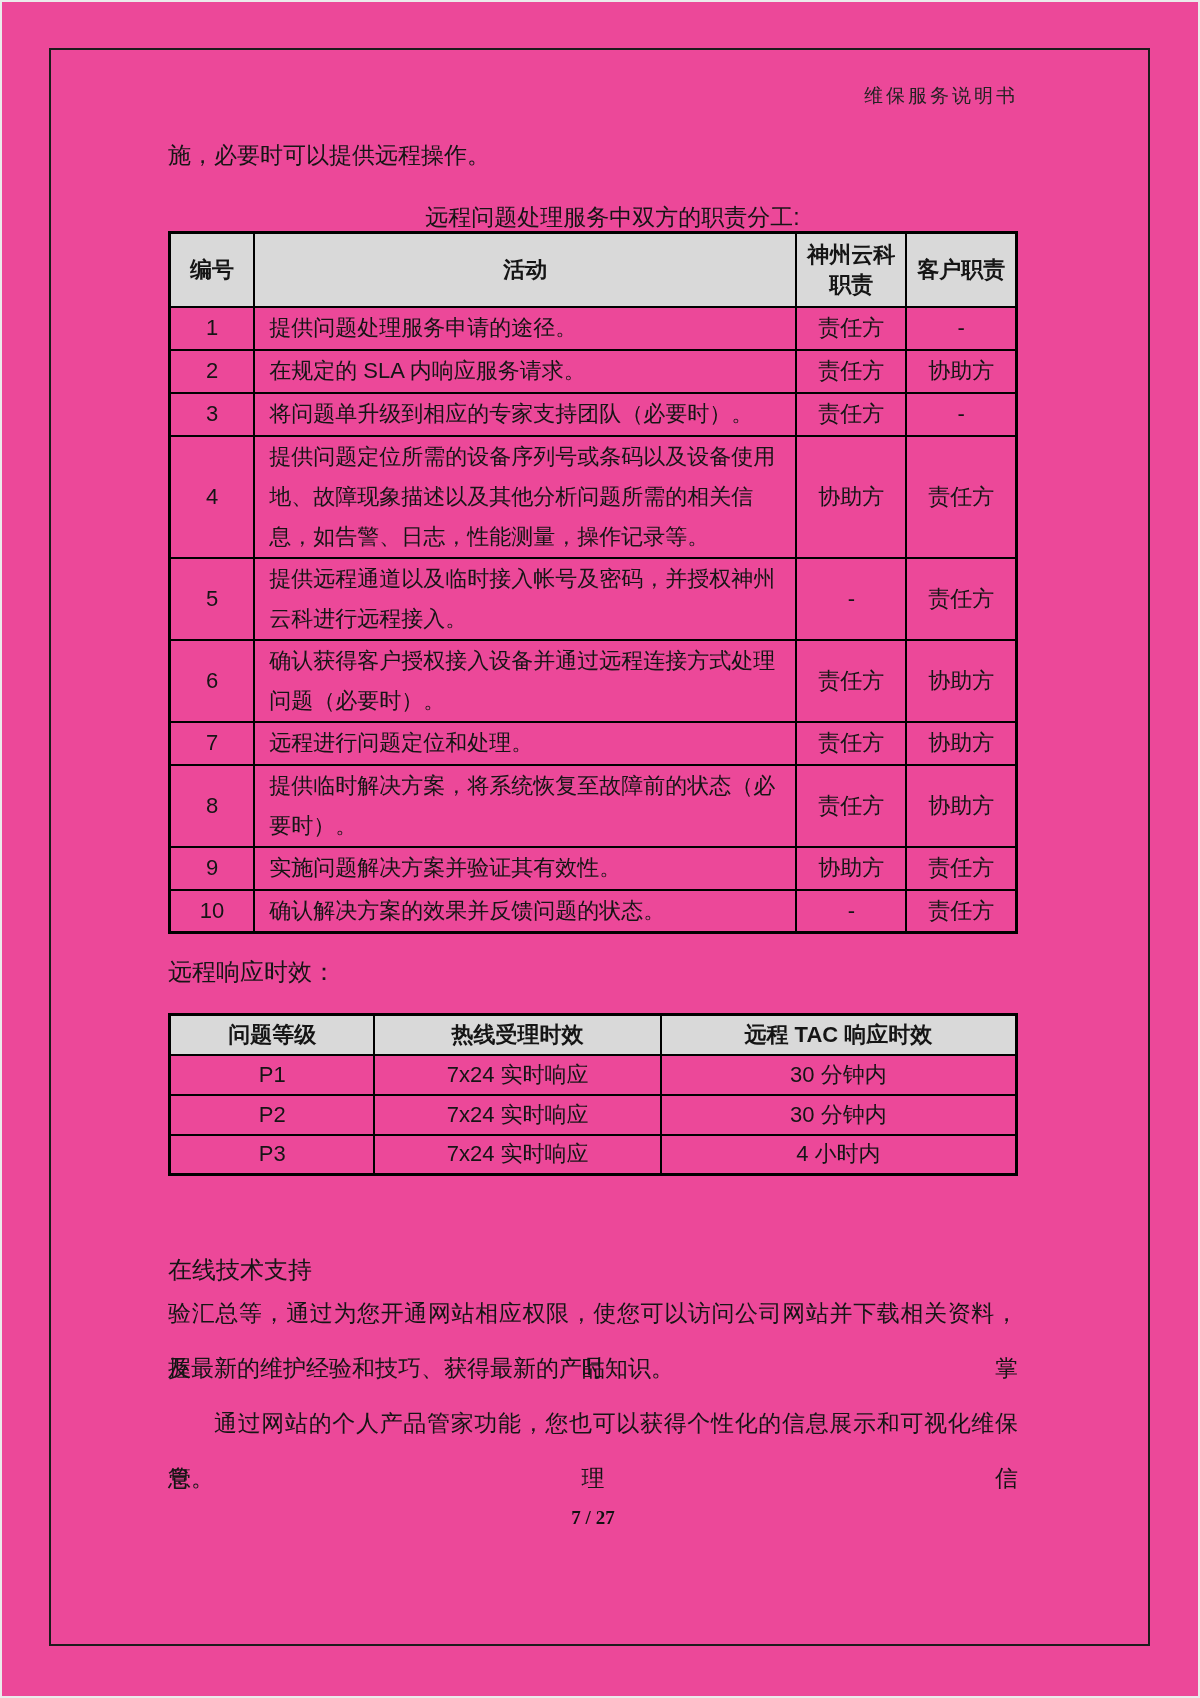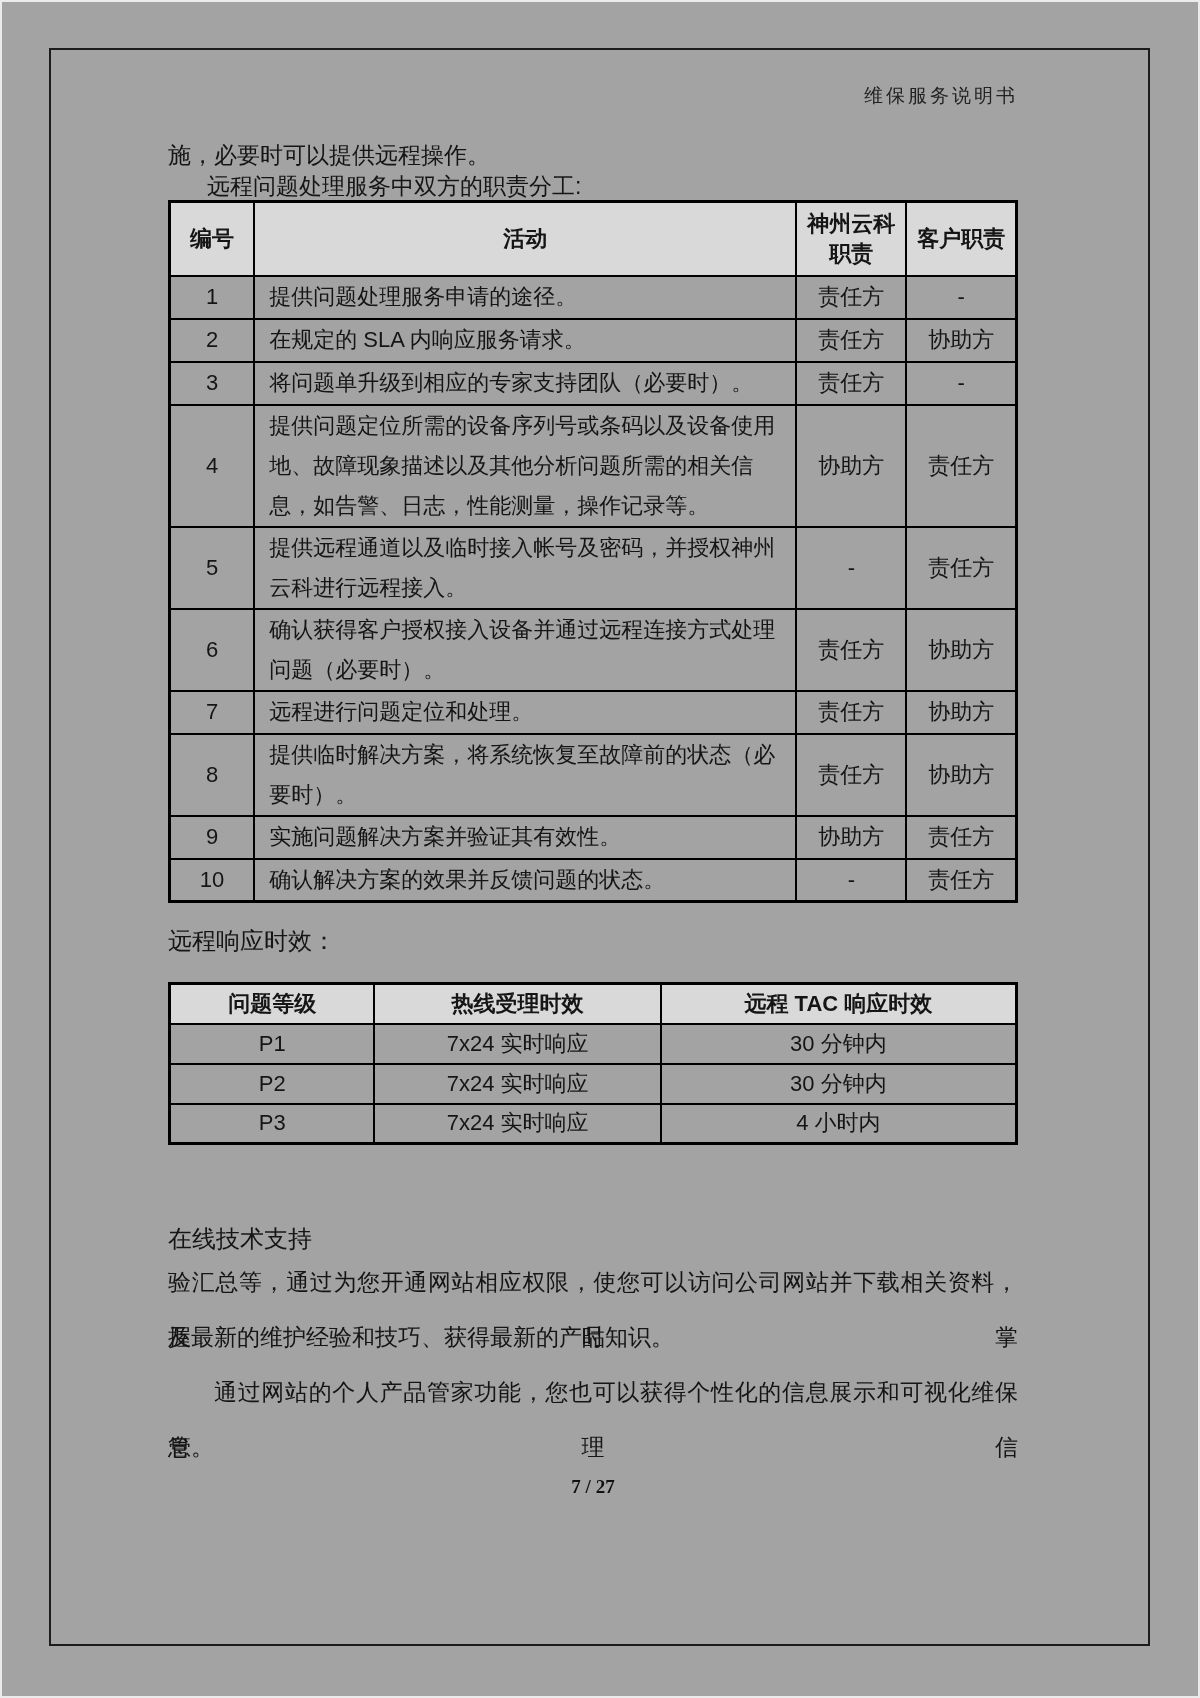--- a/index.html
+++ b/index.html
@@ -1,33 +1,33 @@
 <!DOCTYPE html>
 <html><head>
 <meta charset="utf-8">
 <style>
   html,body { margin:0; padding:0; }
   body {
     width:1200px; height:1698px; background:#ffffff;
     font-family:"Liberation Sans","DejaVu Sans",sans-serif;
     color:#151515;
   }
-  .page { position:relative; width:1200px; height:1698px; background:#a3a3a3;
+  .page { position:relative; width:1200px; height:1698px; background:#ec4899;
           overflow:hidden; box-shadow: inset 0 0 0 2px #ebebeb; }
   .frame { position:absolute; left:49px; top:48px; width:1101px; height:1598px;
            border:2px solid #1c1c1c; box-sizing:border-box; }
   .content { position:absolute; left:168px; top:0; width:850px; }
 
   .doc-header { margin-top:84px; text-align:right;
     font-family:"Liberation Serif","DejaVu Serif",serif;
     font-size:19px; line-height:24px; letter-spacing:3px; color:#222; }
 
   .body-line { margin:0; font-size:23px; line-height:30px; }
   .intro1 { margin-top:32px; }
-  .intro2 { margin-top:2px; padding-left:39px; line-height:28px; }
+  .intro2 { margin-top:33px; padding-left:39px; line-height:28px;text-align:center; }
 
   table { border-collapse:collapse; width:100%; table-layout:fixed; }
   .t1 { border:3px solid #000; margin-top:0;padding-left:20px; }
   .t1 th, .t1 td { border:2px solid #000; box-sizing:border-box; vertical-align:middle; }
   .t1 th { background:#d9d9d9; font-size:22px; font-weight:700;
            height:74px; line-height:30px; padding:0 6px; text-align:center; }
   .t1 td { font-size:22px; line-height:40px; height:43px; padding:0 8px; text-align:center; }
   .t1 td.act { text-align:left; padding:0 14px; }
 
   .sec { margin:22px 0 0 0; font-size:24px; font-weight:400; line-height:32px; }

